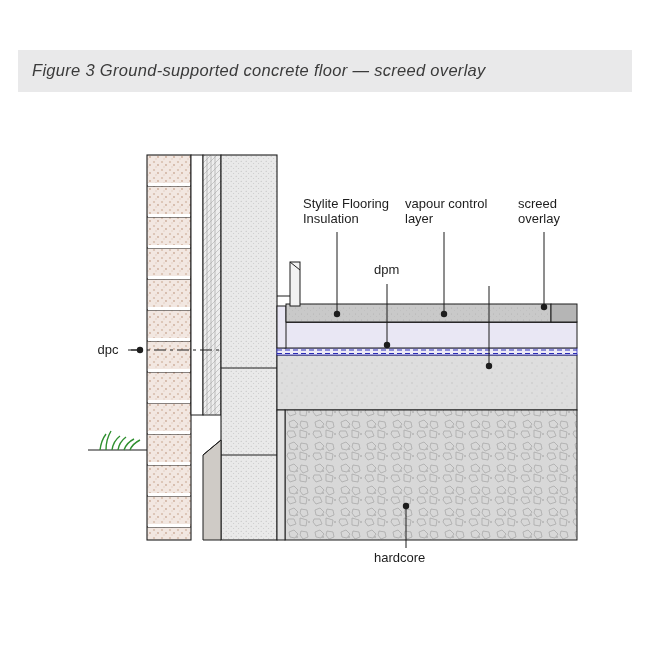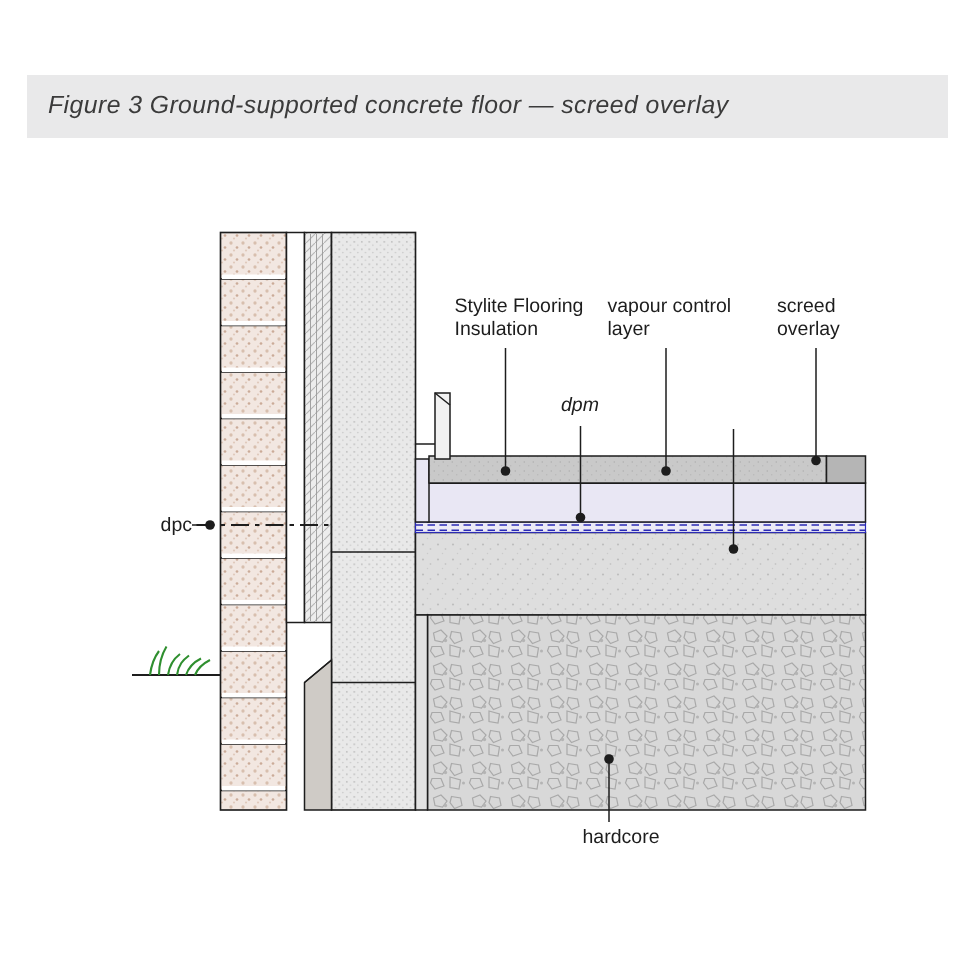--- a/index.html
+++ b/index.html
@@ -247,20 +247,20 @@
 
   <div class="lbl" style="left:303px; top:196px; width:100px; text-align:left;">Stylite Flooring
 Insulation</div>
 
   <div class="lbl" style="left:405px; top:196px; width:96px; text-align:left;">vapour control
 layer</div>
 
   <div class="lbl" style="left:518px; top:196px; width:70px; text-align:left;">screed
 overlay</div>
 
-  <div class="lbl" style="left:374px; top:262px; width:40px; text-align:left;font-style:italic;">dpm</div>
-
-
-  <div class="lbl" style="left:88px; top:342px; width:40px; text-align:right;">dpc</div>
-
-  <div class="lbl" style="left:374px; top:550px; width:80px; text-align:center;">hardcore</div>
+  <div class="lbl" style="left:374px; top:262px; width:40px; text-align:left;">dpm</div>
+
+
+  <div class="lbl" style="left:88px; top:342px; width:40px; text-align:center;">dpc</div>
+
+  <div class="lbl" style="left:374px; top:550px; width:80px; text-align:left;">hardcore</div>
 
 </div>
 
 </body></html>

